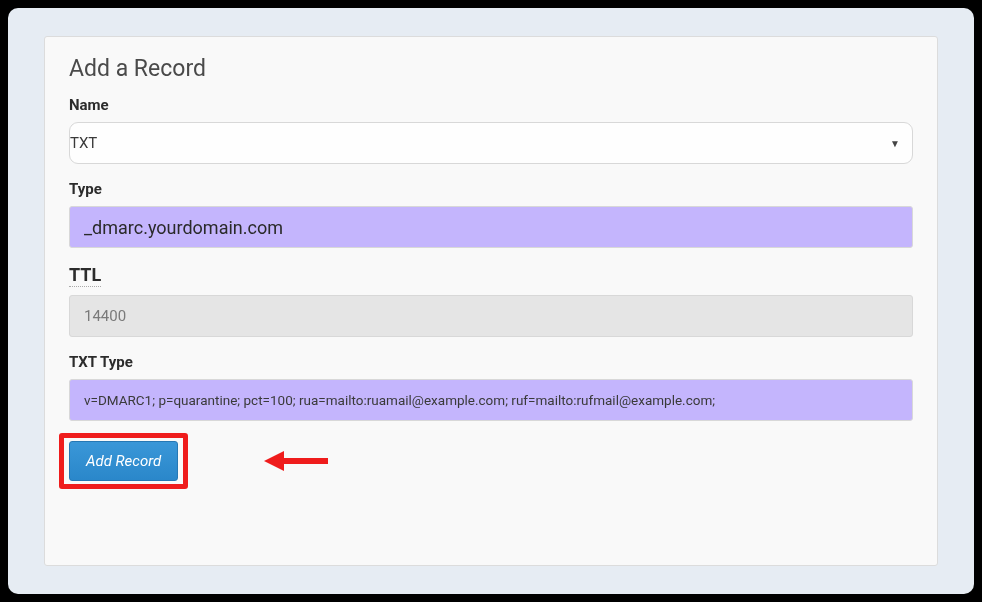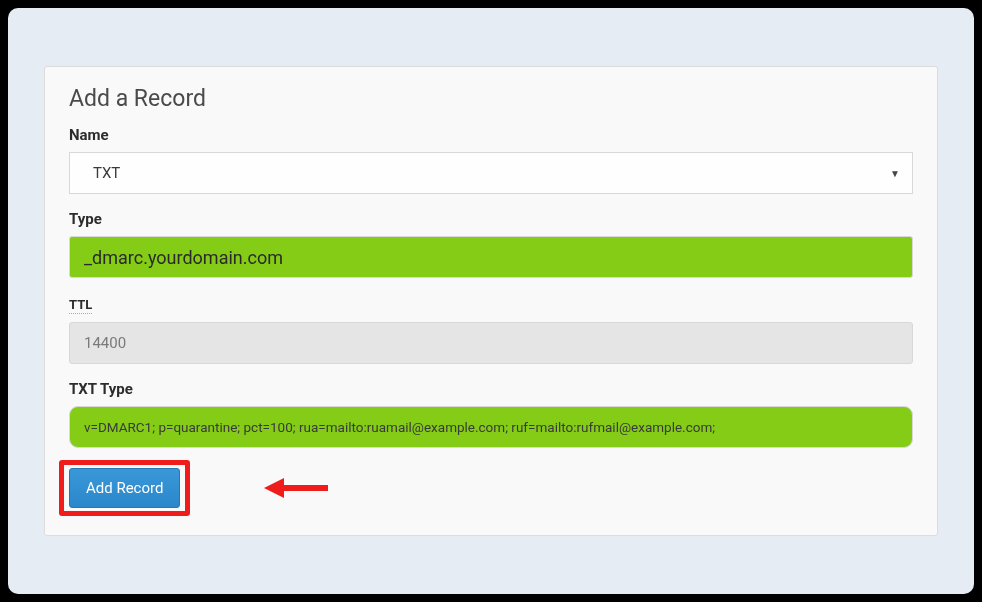--- a/index.html
+++ b/index.html
@@ -20,21 +20,21 @@
       width: 966px;
       height: 586px;
       background: #e6ecf3;
       border-radius: 10px;
       display: flex;
       align-items: center;
       justify-content: center;
     }
     .panel {
       width: 894px;
-      height: 470px;
+      height: 530px;
       background: #f9f9f9;
       border: 1px solid #dcdcdc;
       border-radius: 3px;
       padding: 18px 24px 20px 24px;
       position: relative;
     }
     .panel-title {
       font-size: 23px;
       font-weight: 400;
       color: #4a4a4a;
@@ -43,71 +43,70 @@
     .form-group {
       margin-bottom: 16px;
     }
     .form-label {
       font-size: 15px;
       font-weight: 700;
       color: #2c2c2c;
       margin-bottom: 8px;
     }
     .form-label-ttl {
-      font-size: 13px;
+      font-size: 18px;
       font-weight: 700;
       color: #2c2c2c;
       margin-bottom: 8px;
       border-bottom: 1px dotted #aaa;
       display: inline-block;
       padding-bottom: 1px;
     }
     .form-select {
       position: relative;
       width: 100%;
       height: 42px;
       background: #fefefe;
       border: 1px solid #d8d8d8;
-      border-radius: 0;
-      padding: 0 23px;
+      border-radius: 9px;
+      padding: 0 0;
       display: flex;
       align-items: center;
       font-size: 15px;
       color: #3a3a3a;
       cursor: pointer;
     }
     .form-select .dropdown-arrow {
       position: absolute;
       right: 12px;
       top: 50%;
       transform: translateY(-50%);
       font-size: 10px;
       color: #444;
     }
     .form-input {
       width: 100%;
       height: 42px;
-      background: #84cc16;
+      background: #c4b5fd;
       border: 1px solid #d8d8d8;
       border-radius: 3px;
       padding: 0 14px;
       font-size: 18px;
       color: #2a2a2a;
       font-family: inherit;
       outline: none;
     }
     .form-input.disabled {
       background: #e5e5e5;
       color: #7a7a7a;
       font-size: 15px;
     }
     .form-input.txt-data {
       font-size: 13.5px;
       color: #3a3a3a;
-      border-radius: 9px;
     }
     .button-wrap {
       position: relative;
       display: inline-block;
       margin-top: 4px;
     }
     .highlight-box {
       position: absolute;
       left: -10px;
       top: -8px;
@@ -120,20 +119,21 @@
     .btn-add {
       background: #2f8fd2;
       background: linear-gradient(#3a97d8, #2a87ca);
       color: #ffffff;
       border: 1px solid #2678b4;
       border-radius: 3px;
       padding: 10px 16px;
       font-size: 15px;
       font-family: inherit;
       cursor: pointer;
+      font-style: italic;
     }
     .arrow-annotation {
       position: absolute;
       left: 195px;
       top: 50%;
       transform: translateY(-50%);
       display: flex;
       align-items: center;
       pointer-events: none;
     }

